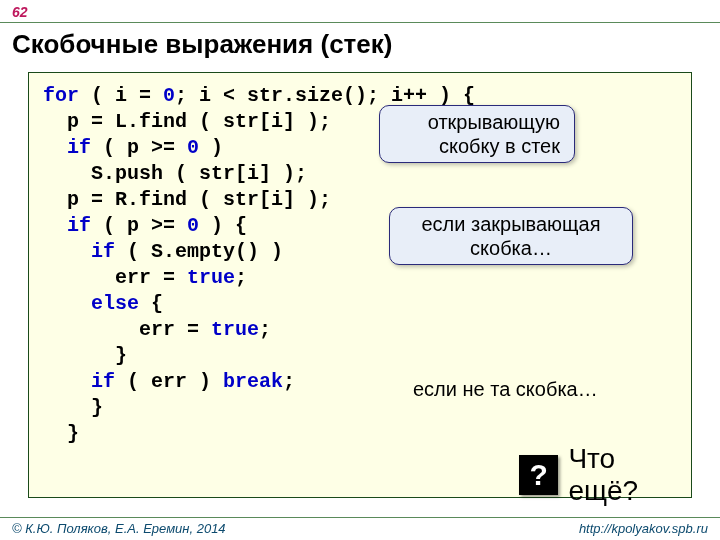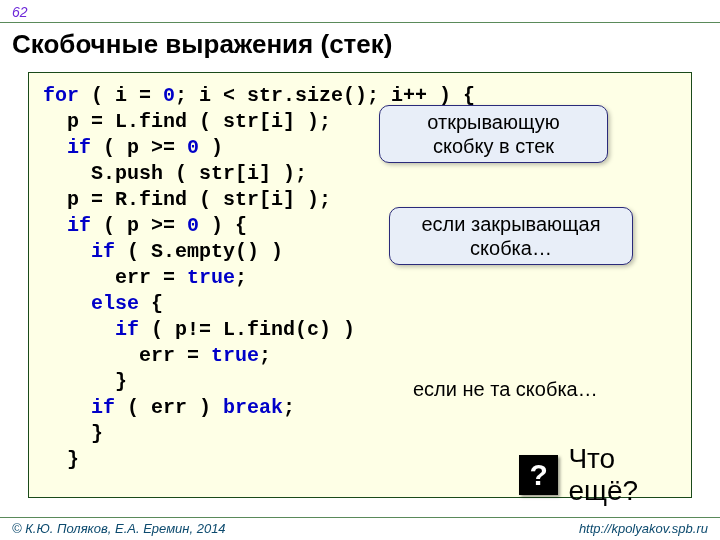--- a/index.html
+++ b/index.html
@@ -13,21 +13,21 @@
   }
   .header {
     display: flex;
     justify-content: space-between;
     align-items: center;
     padding: 4px 12px 2px 12px;
     font-style: italic;
     font-size: 13px;
     color: #555;
   }
-  .header .page { font-weight: normal; color: #6d28d9; font-size: 14px; }
+  .header .page { font-weight: bold; color: #be185d; font-size: 14px; }
   .divider {
     height: 1px;
     background: #5a8a5a;
     margin: 0 0 4px 0;
   }
   .title {
     font-size: 26px;
     font-weight: bold;
     color: #000;
     padding: 2px 12px 6px 12px;
@@ -55,21 +55,21 @@
     background: #e8eef8;
     border: 1.5px solid #2a2a7a;
     border-radius: 10px;
     box-shadow: 2px 2px 4px rgba(0,0,0,0.25);
     padding: 4px 14px;
     font-size: 20px;
     color: #000;
     text-align: center;
     line-height: 24px;
   }
-  .c1 { left: 350px; top: 32px; width: 229px; }
+  .c1 { left: 350px; top: 32px; width: 196px; text-align: right; }
   .c2 { left: 360px; top: 134px; width: 244px; }
   .c3 { left: 370px; top: 300px; width: 244px; border: none; background: transparent; box-shadow: none; text-align: left; }
   .qbox {
     position: absolute;
     left: 490px;
     top: 370px;
     display: flex;
     align-items: center;
     gap: 10px;
   }
@@ -114,21 +114,20 @@
 <div class="code-frame">
   <div class="code-line"><span class="kw">for</span><span> ( i = </span><span class="num">0</span><span>; i &lt; str.size(); i++ ) {</span></div>
   <div class="code-line"><span>  p = L.find ( str[i] );</span></div>
   <div class="code-line"><span>  </span><span class="kw">if</span><span> ( p &gt;= </span><span class="num">0</span><span> )</span></div>
   <div class="code-line"><span>    S.push ( str[i] );</span></div>
   <div class="code-line"><span>  p = R.find ( str[i] );</span></div>
   <div class="code-line"><span>  </span><span class="kw">if</span><span> ( p &gt;= </span><span class="num">0</span><span> ) {</span></div>
   <div class="code-line"><span>    </span><span class="kw">if</span><span> ( S.empty() )</span></div>
   <div class="code-line"><span>      err = </span><span class="kw">true</span><span>;</span></div>
   <div class="code-line"><span>    </span><span class="kw">else</span><span> {</span></div>
-  <div class="code-line"><span>      </span><span class="kw">if</span><span> ( p!= L.find(c) )</span></div>
   <div class="code-line"><span>        err = </span><span class="kw">true</span><span>;</span></div>
   <div class="code-line"><span>      }</span></div>
   <div class="code-line"><span>    </span><span class="kw">if</span><span> ( err ) </span><span class="kw">break</span><span>;</span></div>
   <div class="code-line"><span>    }</span></div>
   <div class="code-line"><span>  }</span></div>
 
   <div class="callout c1">
     <div>открывающую</div>
     <div>скобку в стек</div>
   </div>

